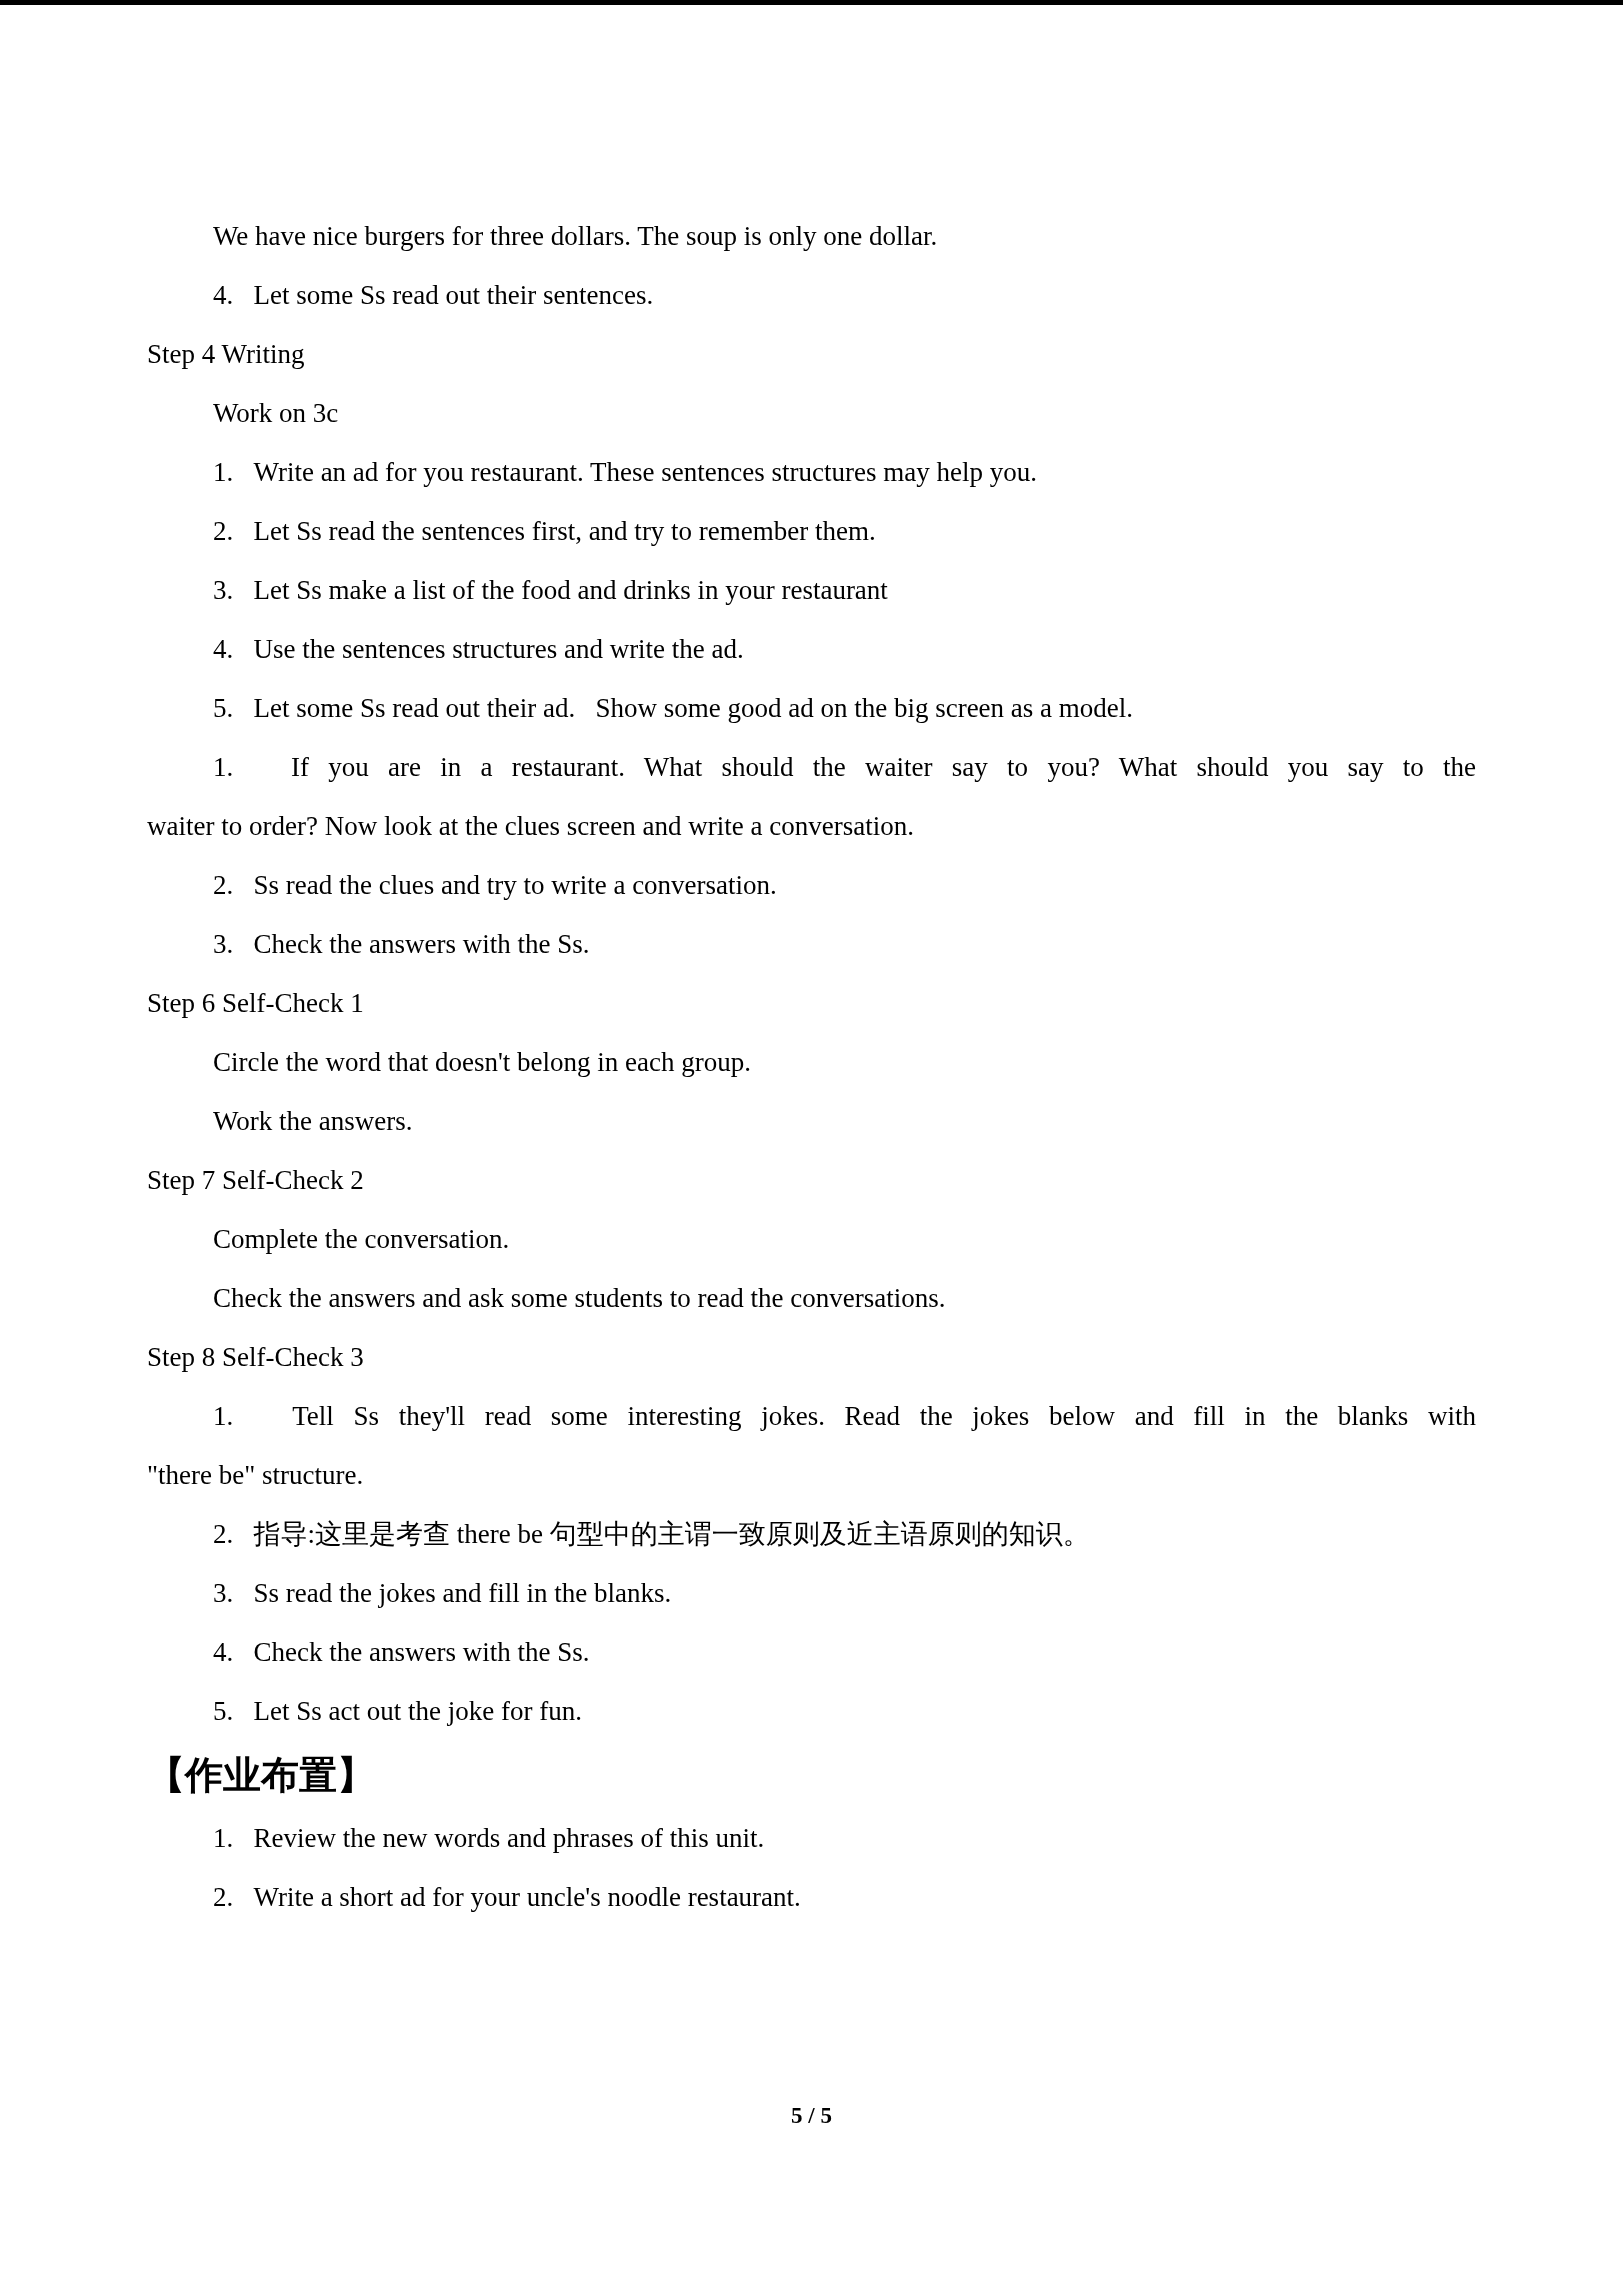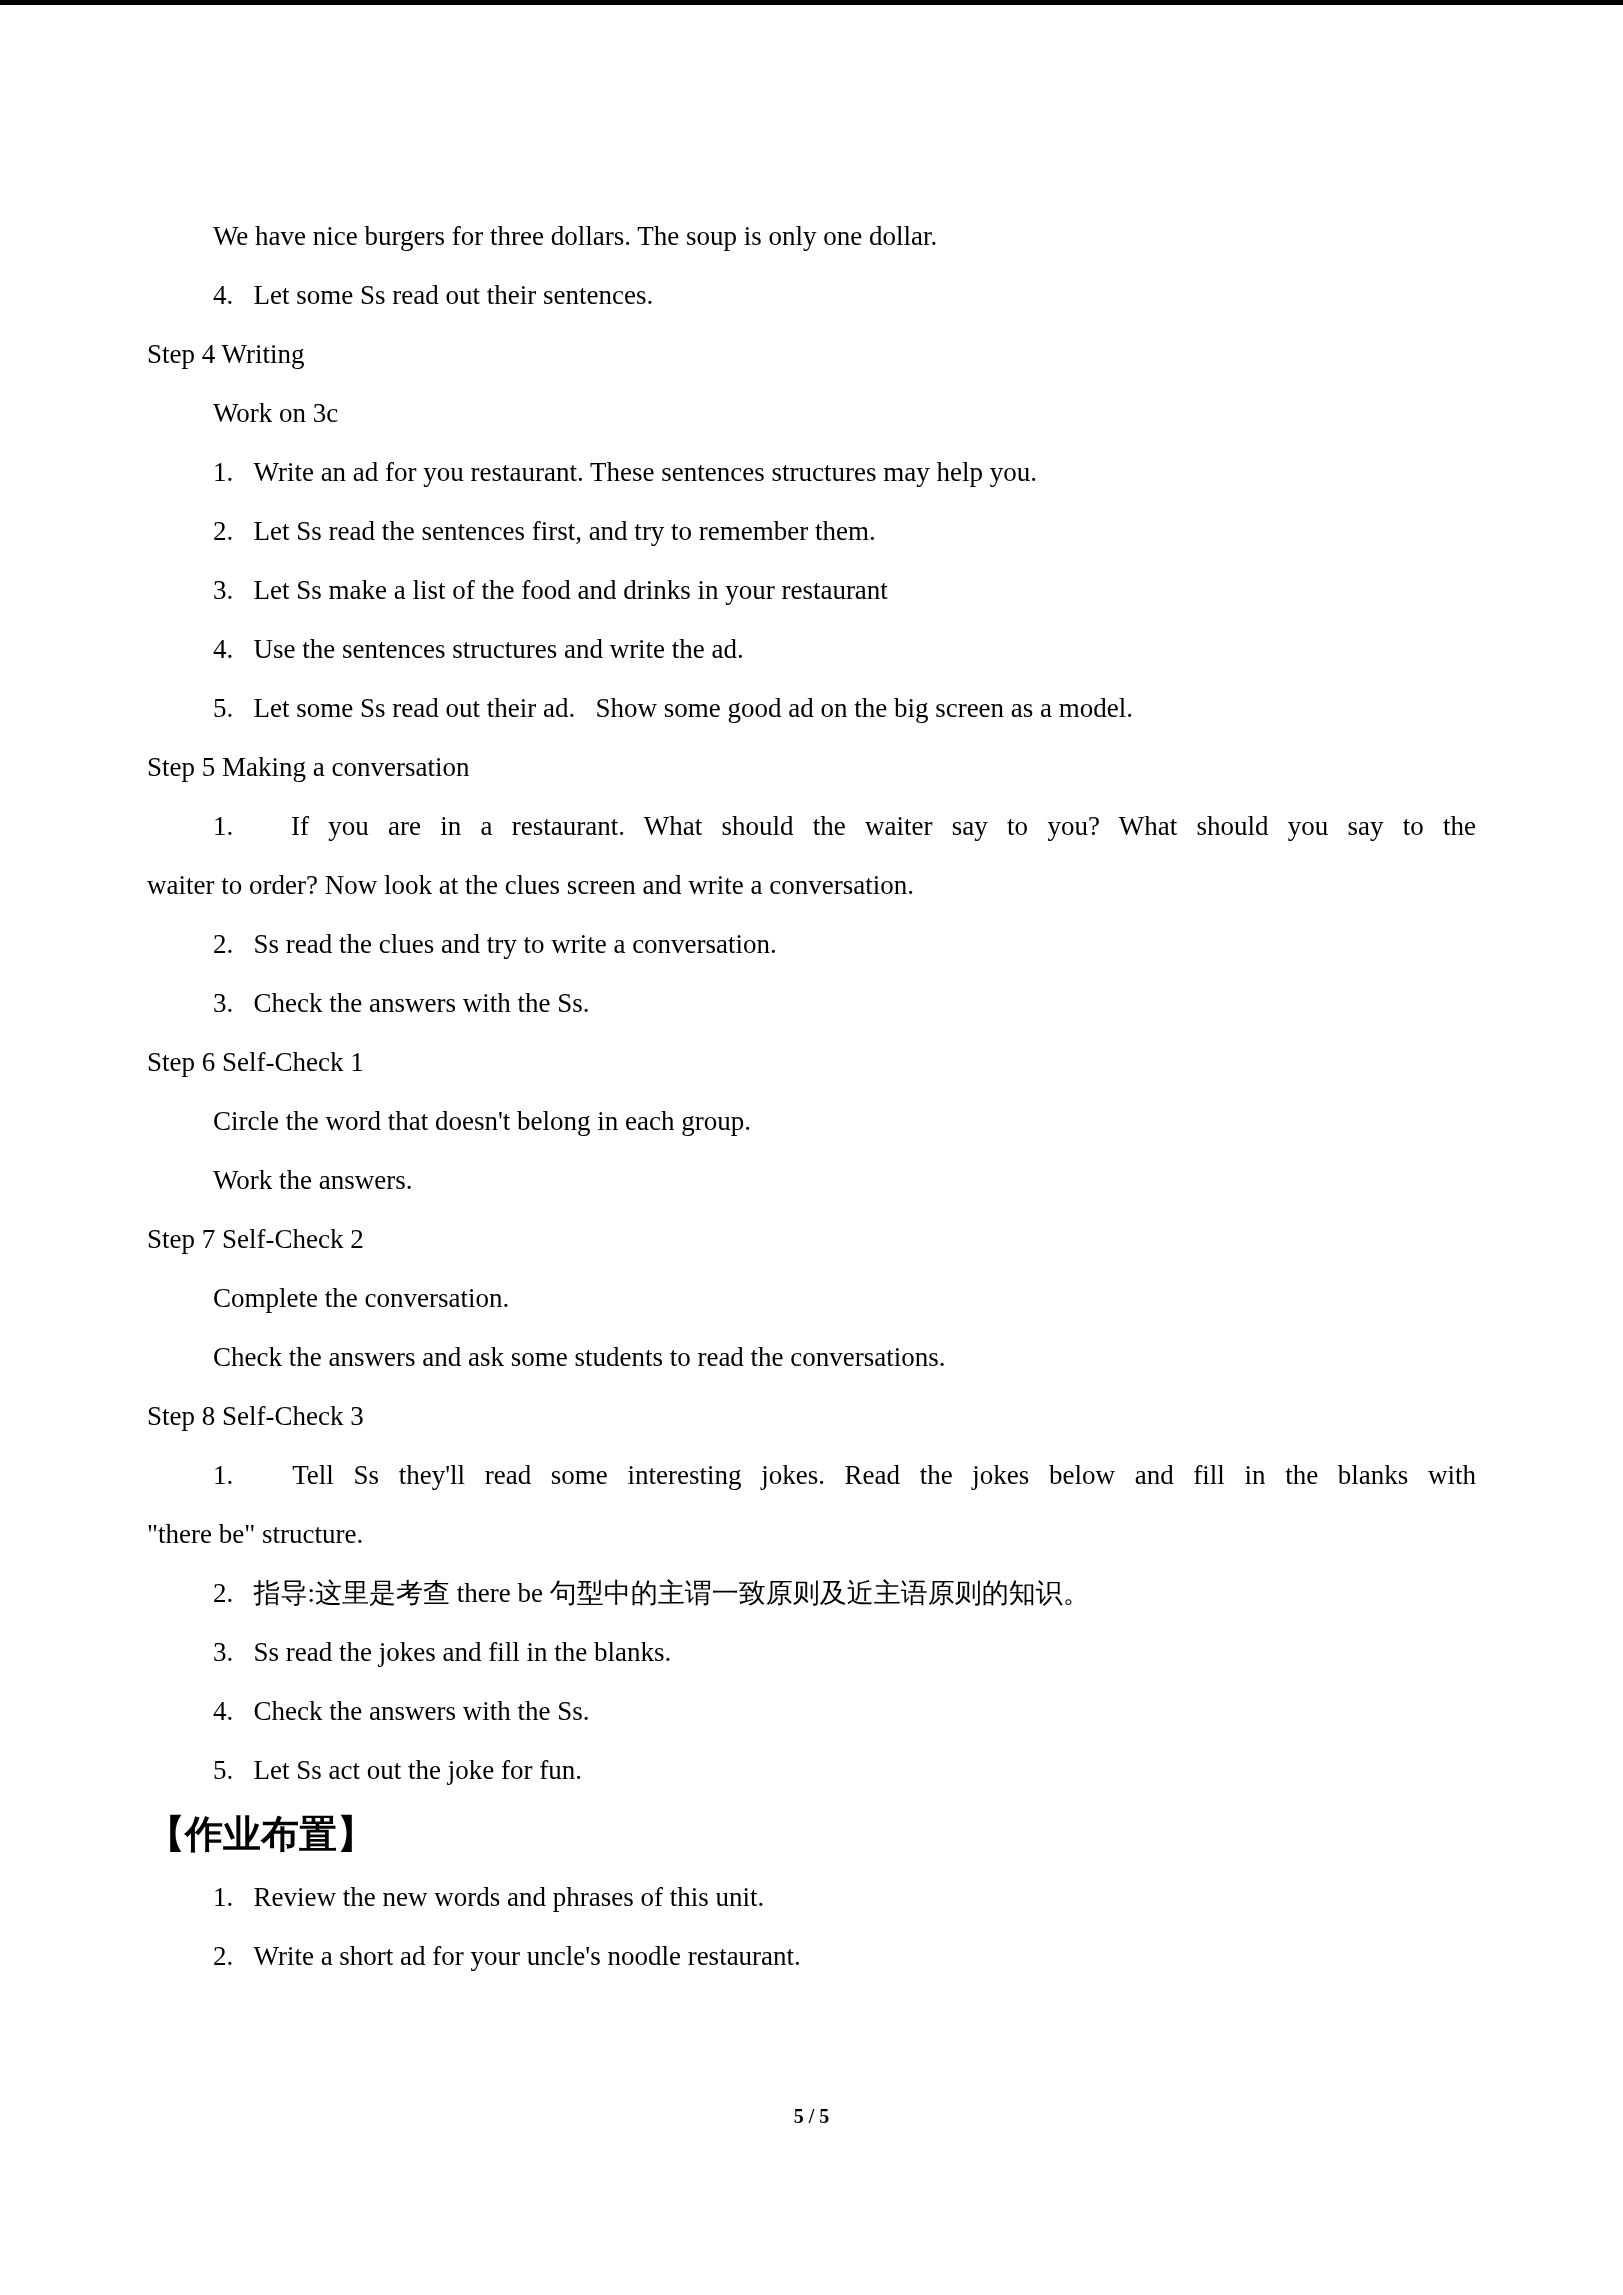--- a/index.html
+++ b/index.html
@@ -52,21 +52,21 @@
   .line-plain {
     text-align: left;
     text-indent: 0;
   }
   .page-footer {
     position: absolute;
     top: 2101px;
     left: 0;
     width: 1623px;
     text-align: center;
-    font-size: 20px;
+    font-size: 23px;
     line-height: 30px;
     font-weight: bold;
     color: #000000;
   }
 </style>
 </head>
 <body>
 
 <div class="page">
 
@@ -75,21 +75,20 @@
   <main class="content">
     <p class="body-line">We have nice burgers for three dollars. The soup is only one dollar.</p>
     <p class="body-line">4.&nbsp;&nbsp;&nbsp;Let some Ss read out their sentences.</p>
     <p class="step-heading">Step 4 Writing</p>
     <p class="body-line">Work on 3c</p>
     <p class="body-line">1.&nbsp;&nbsp;&nbsp;Write an ad for you restaurant. These sentences structures may help you.</p>
     <p class="body-line">2.&nbsp;&nbsp;&nbsp;Let Ss read the sentences first, and try to remember them.</p>
     <p class="body-line">3.&nbsp;&nbsp;&nbsp;Let Ss make a list of the food and drinks in your restaurant</p>
     <p class="body-line">4.&nbsp;&nbsp;&nbsp;Use the sentences structures and write the ad.</p>
     <p class="body-line">5.&nbsp;&nbsp;&nbsp;Let some Ss read out their ad.&nbsp;&nbsp; Show some good ad on the big screen as a model.</p>
-    <p class="step-heading">Step 5 Making a conversation</p>
     <div class="para">
       <div class="line-justify-first">1.&nbsp;&nbsp;&nbsp;If you are in a restaurant. What should the waiter say to you? What should you say to the</div>
       <div class="line-plain">waiter to order? Now look at the clues screen and write a conversation.</div>
     </div>
     <p class="body-line">2.&nbsp;&nbsp;&nbsp;Ss read the clues and try to write a conversation.</p>
     <p class="body-line">3.&nbsp;&nbsp;&nbsp;Check the answers with the Ss.</p>
     <p class="step-heading">Step 6 Self-Check 1</p>
     <p class="body-line">Circle the word that doesn't belong in each group.</p>
     <p class="body-line">Work the answers.</p>
     <p class="step-heading">Step 7 Self-Check 2</p>

